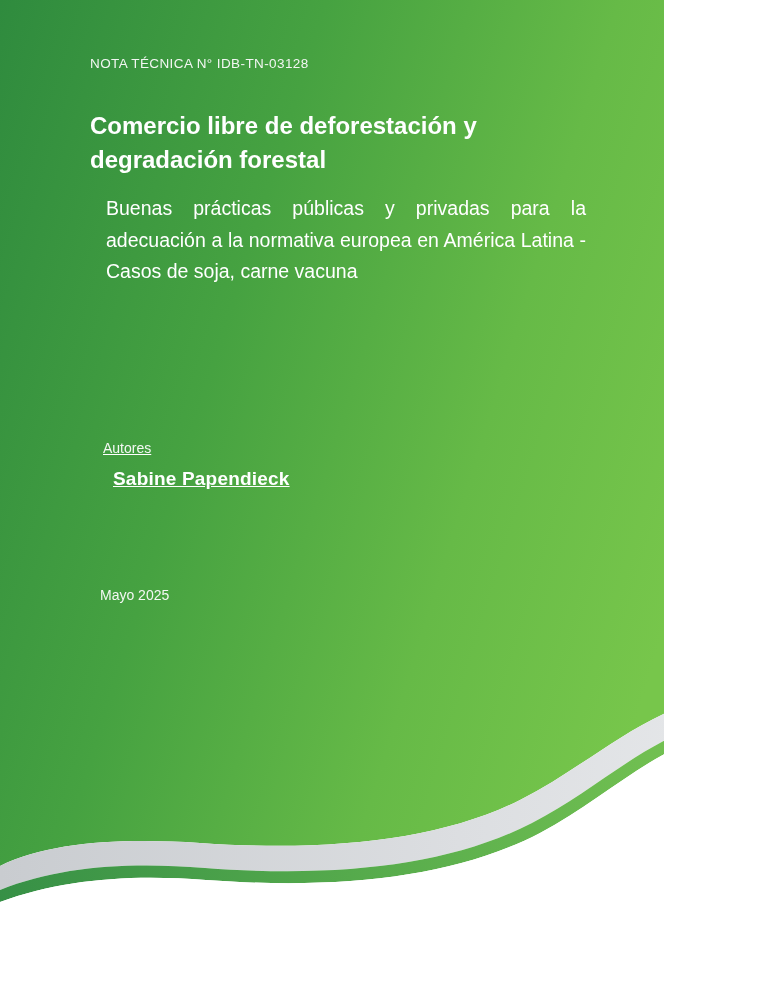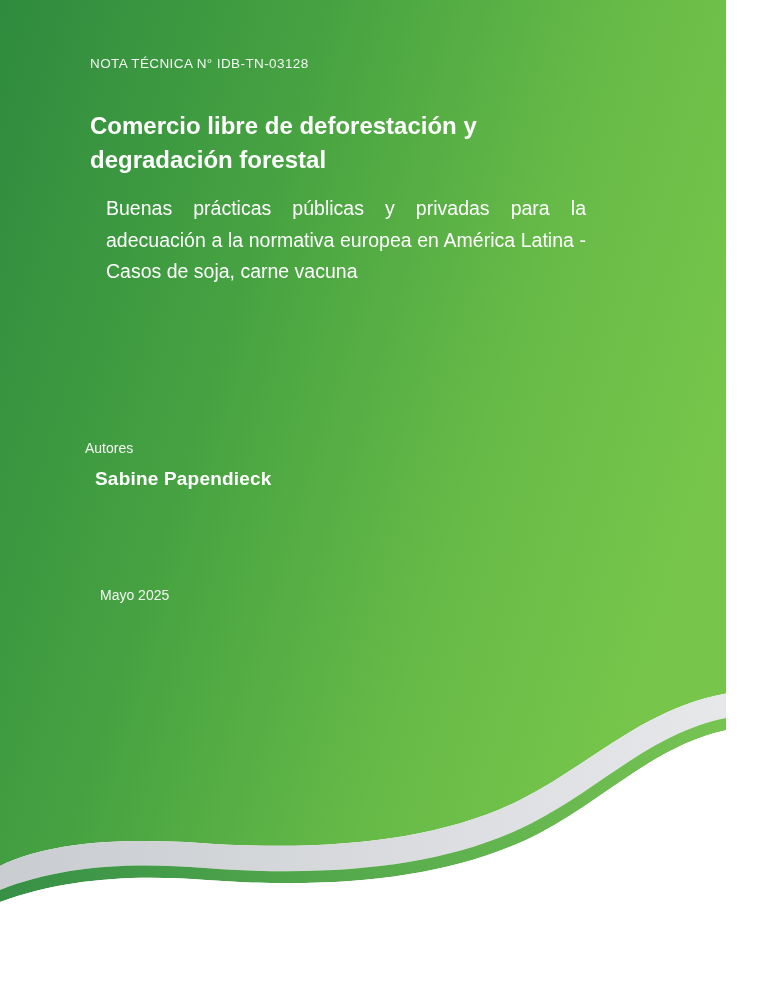--- a/index.html
+++ b/index.html
@@ -5,21 +5,21 @@
   html, body {
     margin: 0;
     padding: 0;
     background: #ffffff;
   }
   body {
     font-family: "Liberation Sans", sans-serif;
   }
   .page {
     position: relative;
-    width: 726px;
+    width: 664px;
     height: 1000px;
     overflow: hidden;
     background: #d946ef;
   }
 
   
   .bg-wrap {
     position: absolute;
     inset: 0;
     width: 766px;
@@ -64,23 +64,24 @@
     margin: 16px;
     text-align: justify;
     color: #ffffff;
   }
   .subtitle .lastline {
     text-align: left;
   }
 
   .authors-block {
     position: absolute;
-    left: 85px;
+    left: 103px;
     top: 440px;
     color: #ffffff;
+    text-decoration: underline;
   }
   .authors-label {
     font-size: 14px;
     font-weight: 400;
     margin: 0 0 12px 0;
     color: #f4f8f4;
   }
   .author-name {
     font-size: 19px;
     font-weight: 700;

